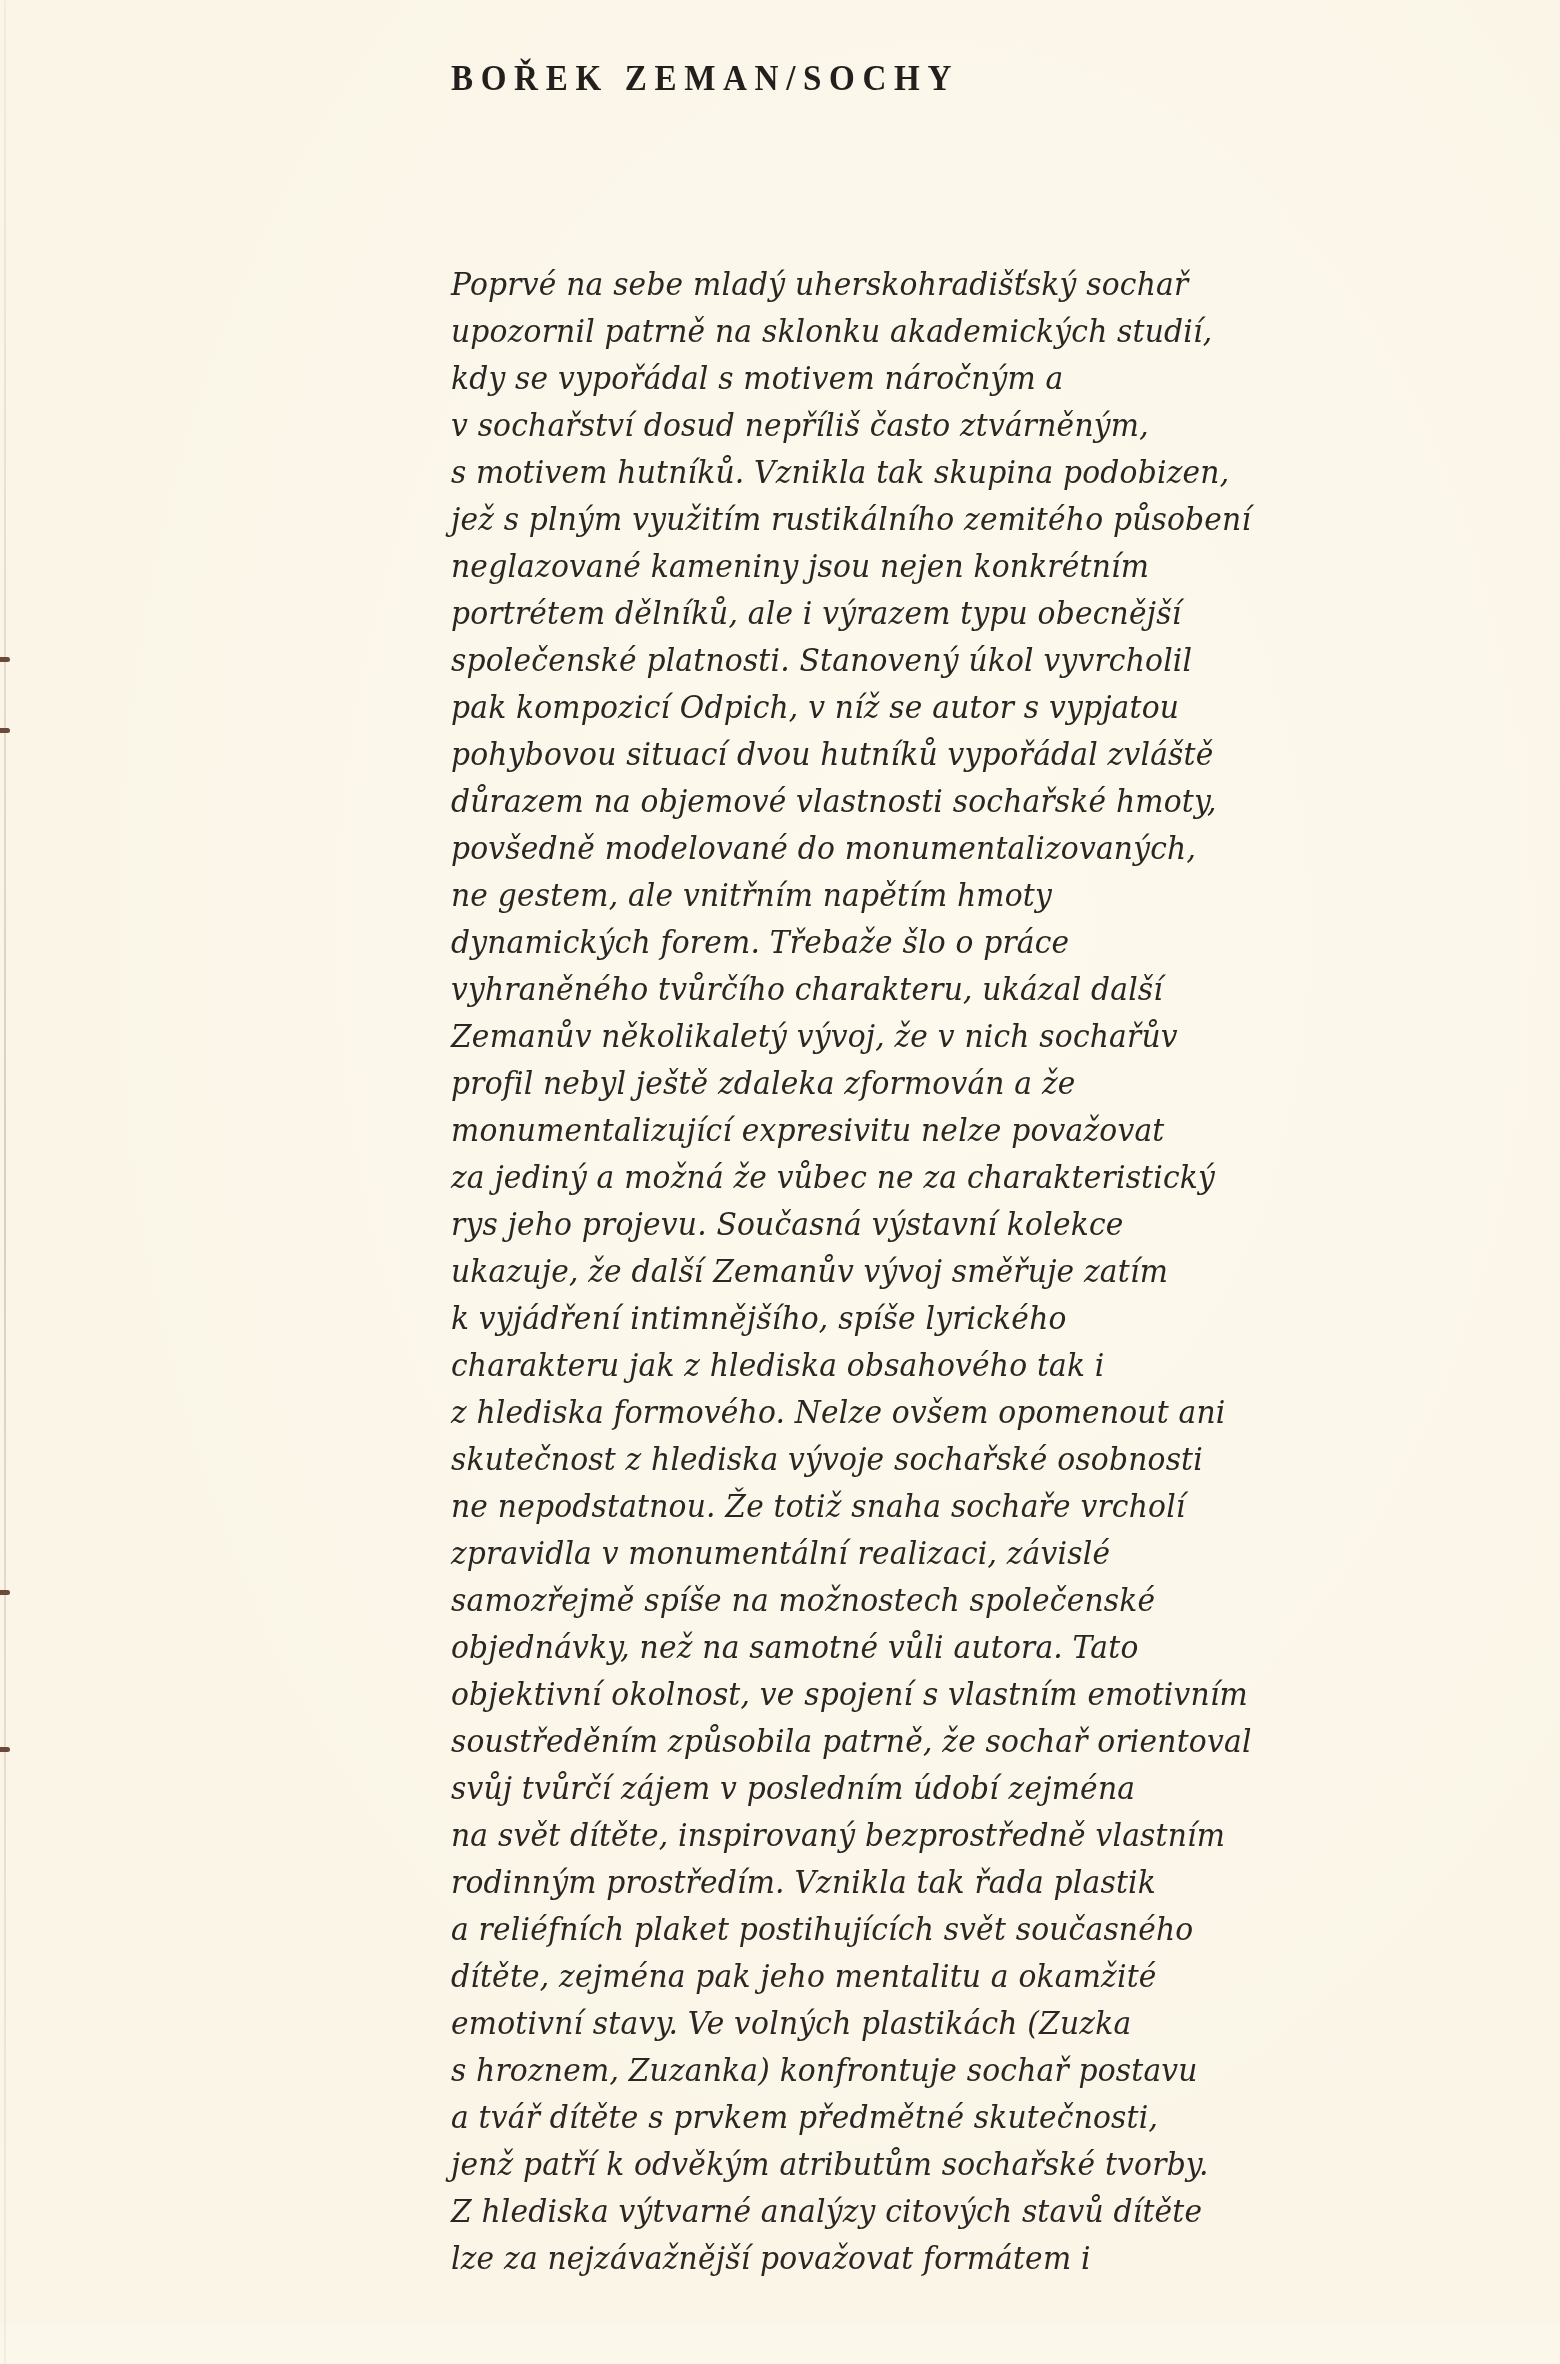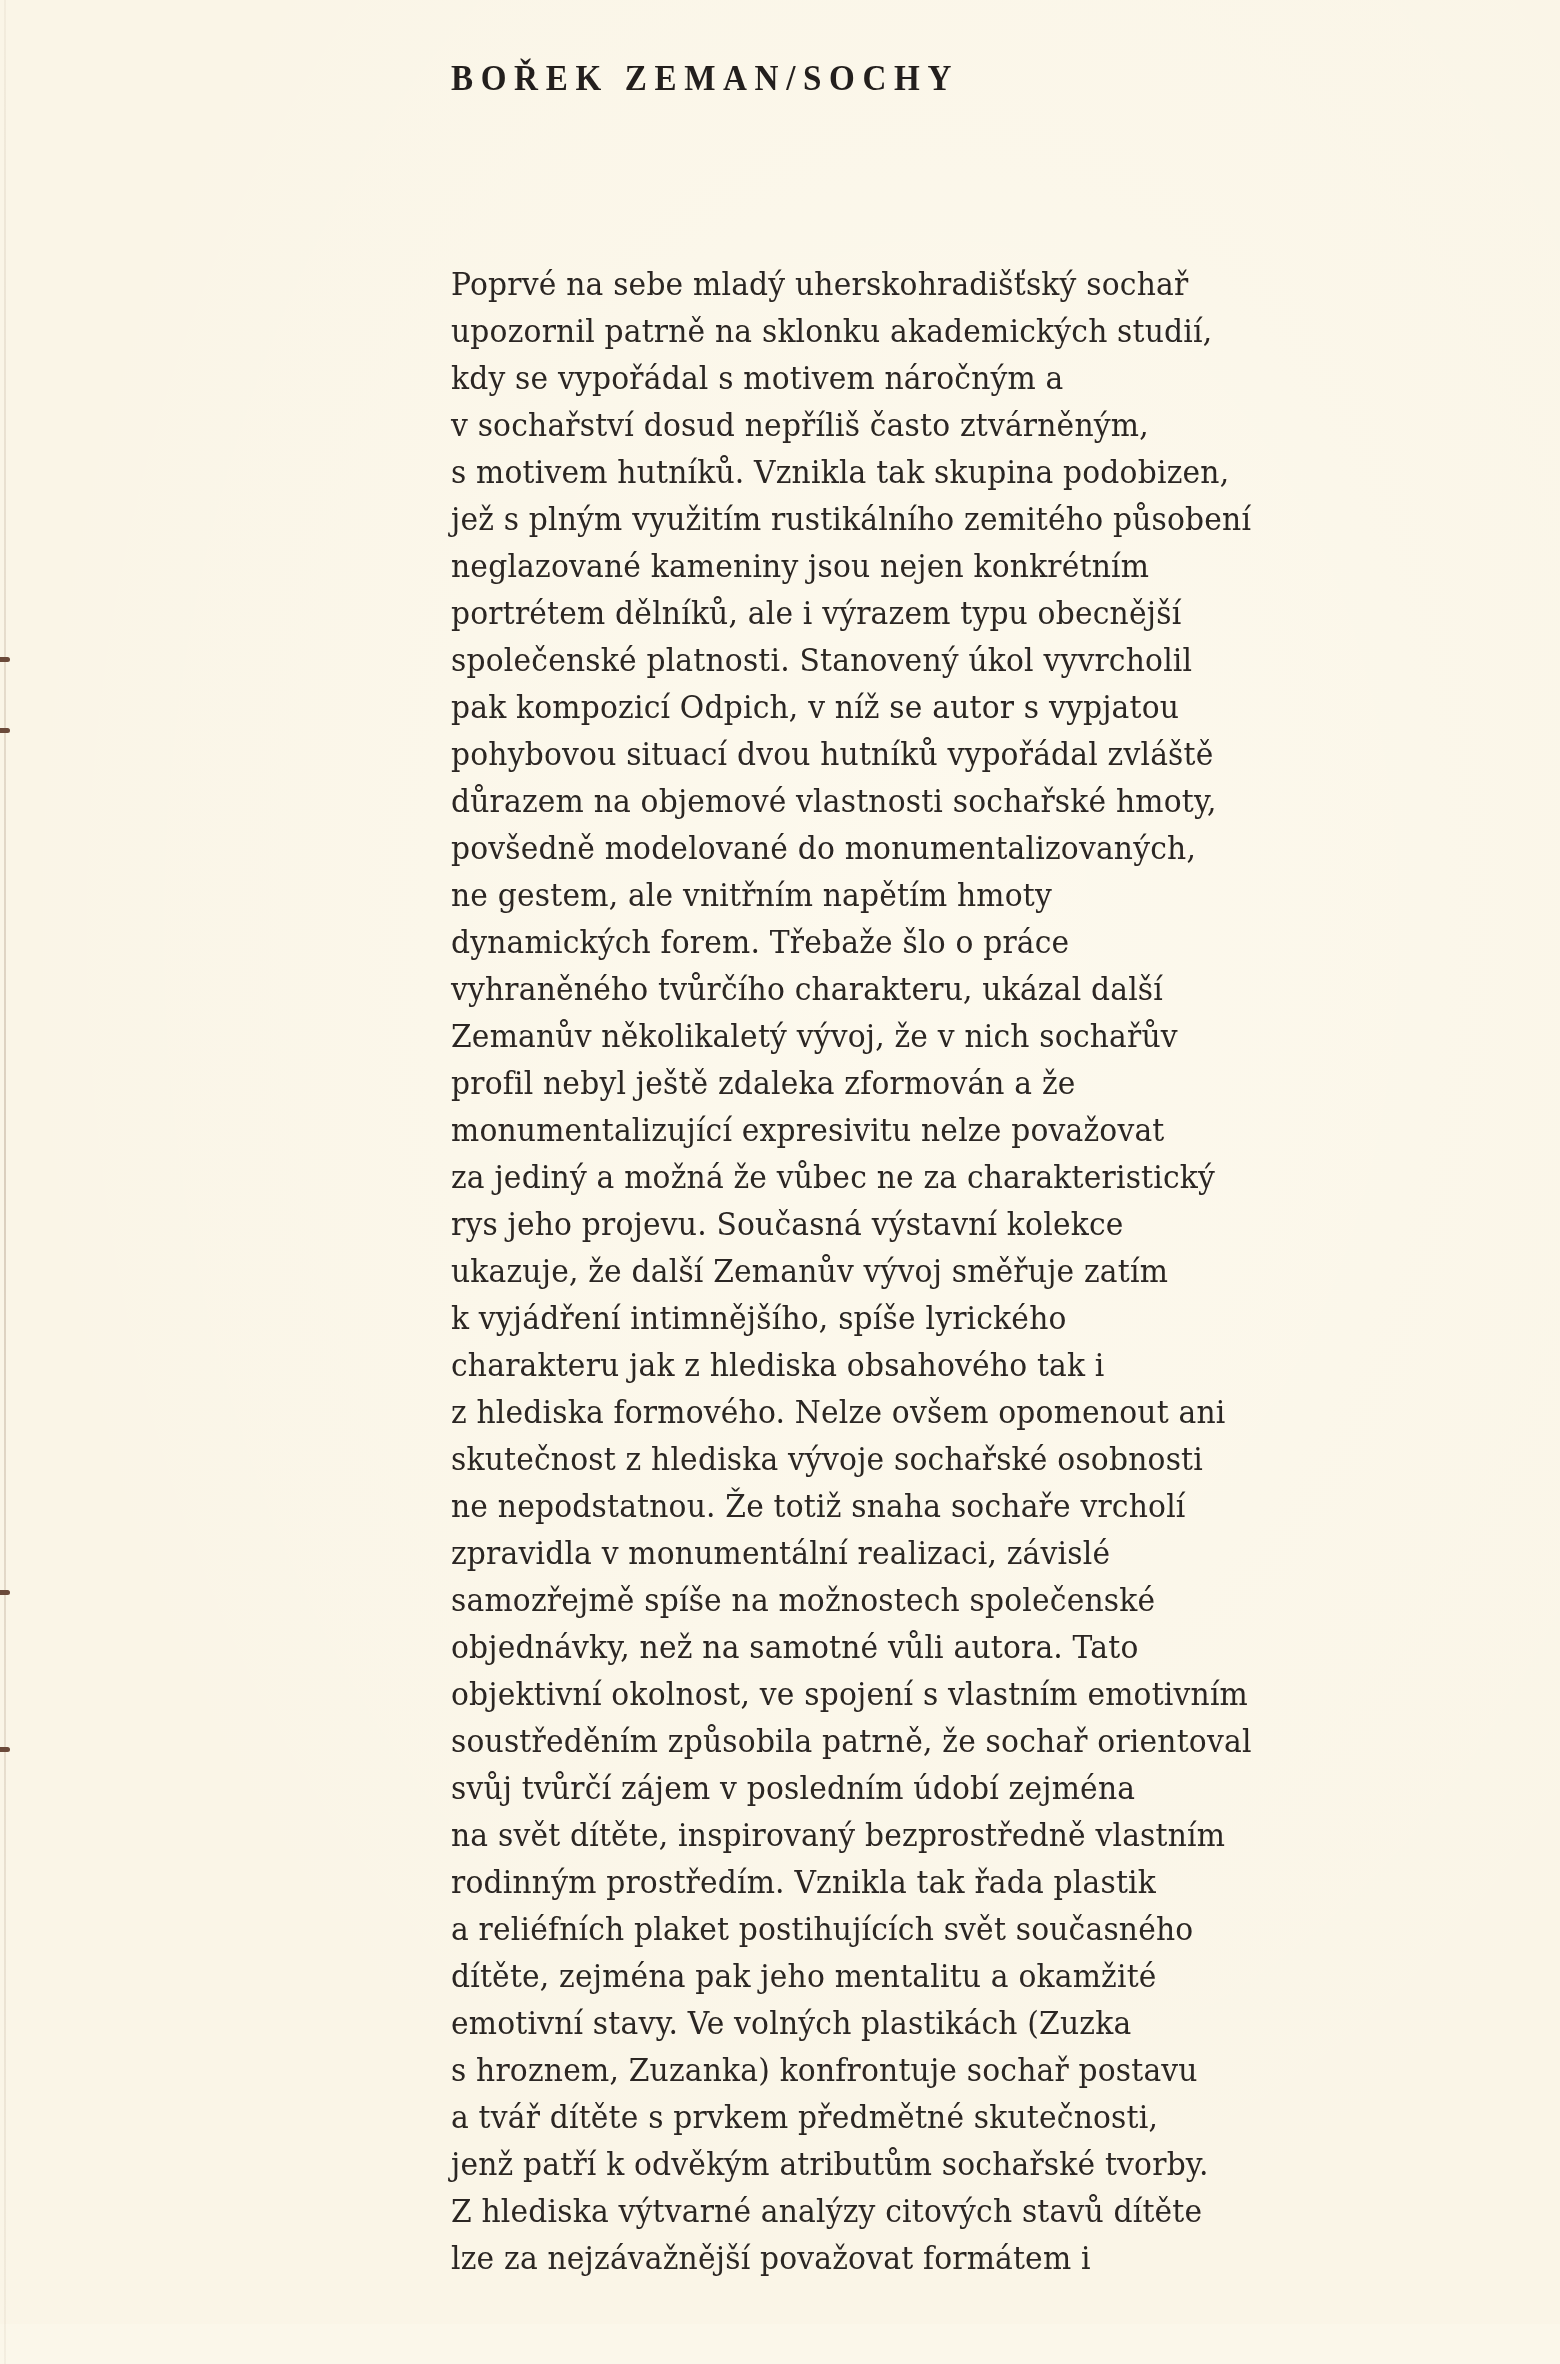--- a/index.html
+++ b/index.html
@@ -48,20 +48,21 @@
     color: #231f1d;
     white-space: nowrap;
     transform: scaleX(0.92);
     transform-origin: left top;
   }
   .body-text {
     position: absolute;
     left: 451px;
     top: 261px;
     width: 1083px;
+    font-style: italic;
   }
   .line {
     display: block;
     height: 47px;
     line-height: 47px;
     font-size: 32px;
     white-space: nowrap;
     letter-spacing: 0.2px;
     color: #2b2623;
     transform: scaleX(0.93);

